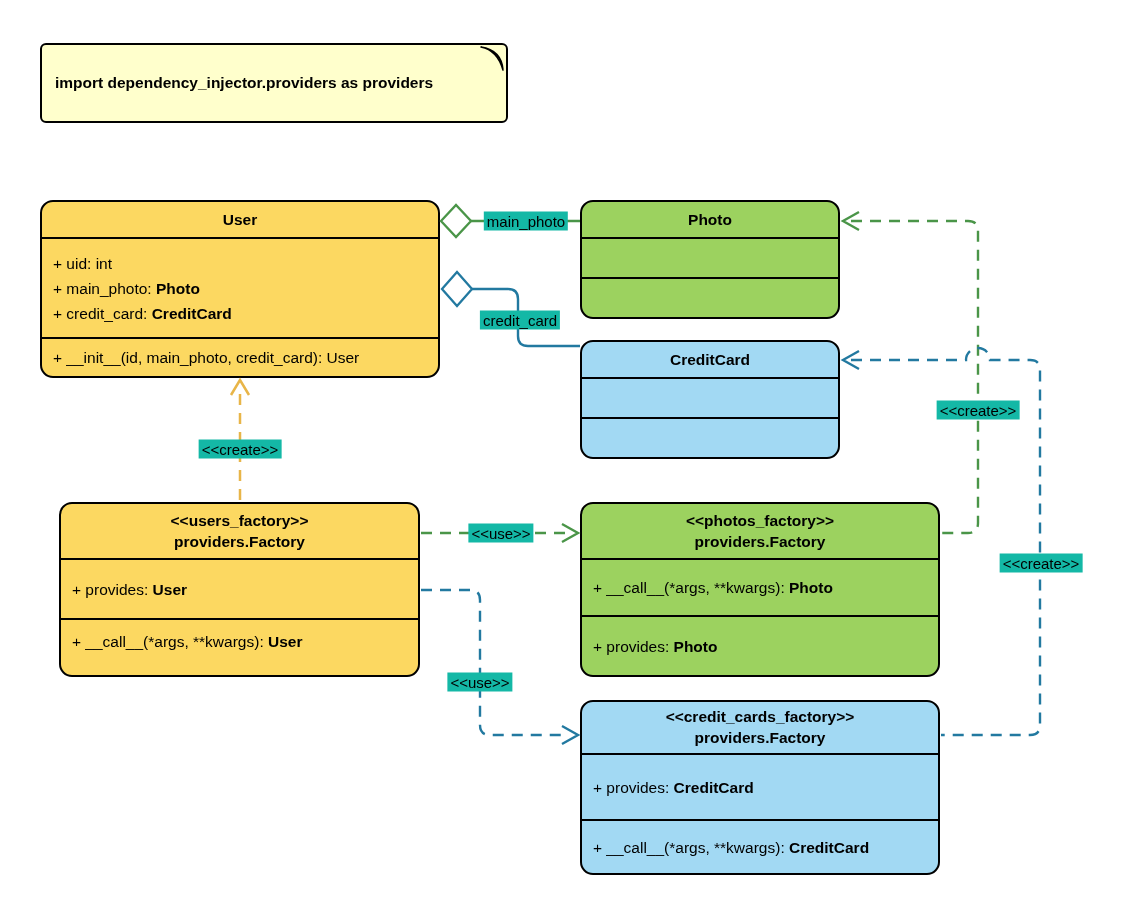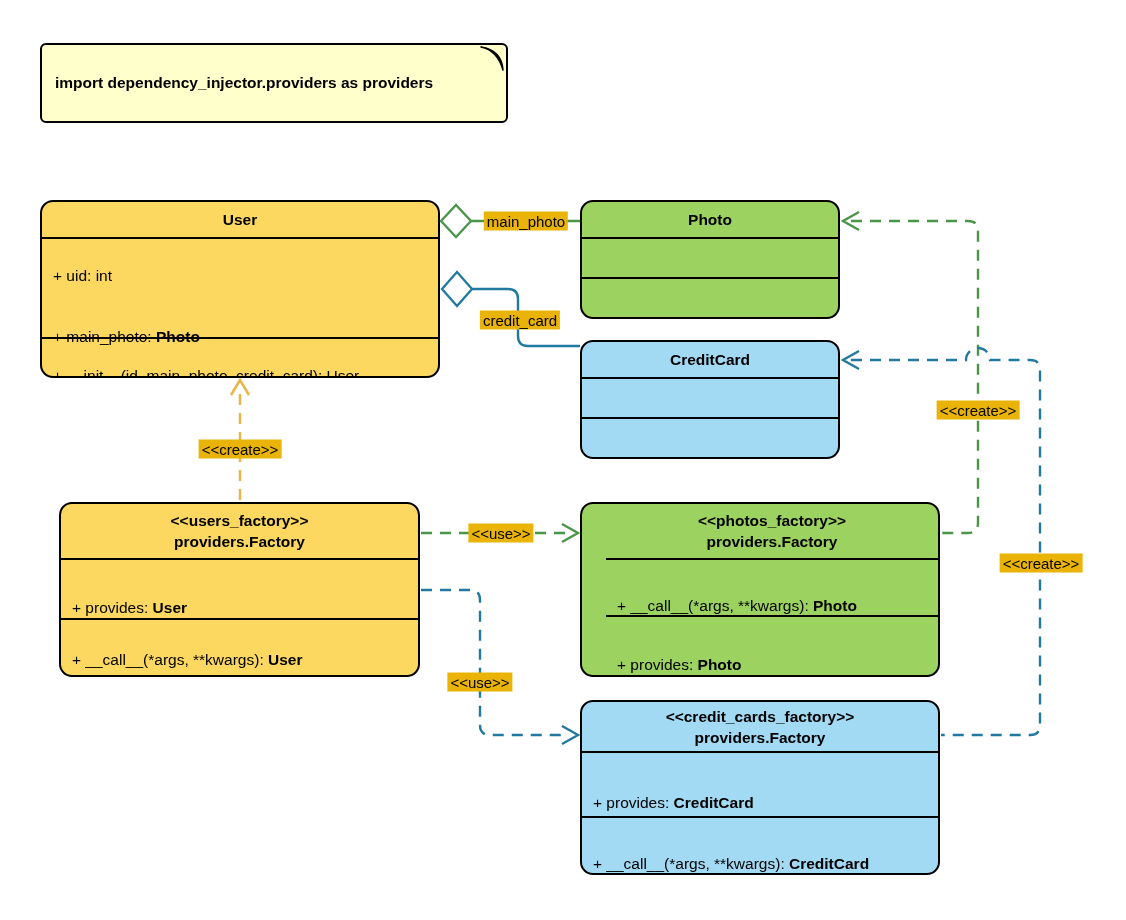--- a/index.html
+++ b/index.html
@@ -39,31 +39,31 @@
     overflow: hidden;
     display: flex; flex-direction: column;
   }
   .fill-yellow { background: var(--yellow-fill); }
   .fill-green  { background: var(--green-fill); }
   .fill-blue   { background: var(--blue-fill); }
   .sec { box-sizing: border-box; display: flex; flex-direction: column; justify-content: center; }
   .sec + .sec { border-top: 2px solid var(--border); }
   .hdr { align-items: center; text-align: center; font-weight: bold; font-size: 15.5px; line-height: 21px; }
   .rows { padding-left: 11px; }
-  .row { font-size: 15.5px; line-height: 25px; white-space: pre; margin-top: 36px; }
+  .row { font-size: 15.5px; line-height: 25px; white-space: pre; }
   .row b { font-weight: bold; }
 
   
   .wires { position: absolute; left: 0; top: 0; z-index: 2; pointer-events: none; }
 
   
   .edge-label {
     position: absolute;
     transform: translate(-50%, -50%);
-    background: #eab308;
+    background: #14b8a6;
     padding: 0 3px;
     font-size: 15px;
     line-height: 19px;
     white-space: nowrap;
     z-index: 3;
   }
 </style>
 </head>
 <body>
 
@@ -76,20 +76,21 @@
     </svg>
   </div>
 
   <div class="uml-box fill-yellow" style="left:40px; top:200px; width:400px; height:178px;">
     <div class="sec hdr" style="height:35px;">
       <div>User</div>
     </div>
     <div class="sec rows" style="height:100px;">
       <div class="row"><span>+ uid: int</span><b></b></div>
       <div class="row"><span>+ main_photo: </span><b>Photo</b></div>
+      <div class="row"><span>+ credit_card: </span><b>CreditCard</b></div>
     </div>
     <div class="sec rows" style="height:39px;">
       <div class="row"><span>+ __init__(id, main_photo, credit_card): User</span><b></b></div>
     </div>
   </div>
 
   <div class="uml-box fill-green" style="left:580px; top:200px; width:260px; height:119px;">
     <div class="sec hdr" style="height:35px;">
       <div>Photo</div>
     </div>
@@ -111,21 +112,21 @@
       <div>providers.Factory</div>
     </div>
     <div class="sec rows" style="height:60px;">
       <div class="row"><span>+ provides: </span><b>User</b></div>
     </div>
     <div class="sec rows" style="height:44px;">
       <div class="row"><span>+ __call__(*args, **kwargs): </span><b>User</b></div>
     </div>
   </div>
 
-  <div class="uml-box fill-green" style="left:580px; top:502px; width:360px; height:175px;padding-left:24px;">
+  <div class="uml-box fill-green" style="left:580px; top:502px; width:360px; height:175px;">
     <div class="sec hdr" style="height:54px;">
       <div>&lt;&lt;photos_factory&gt;&gt;</div>
       <div>providers.Factory</div>
     </div>
     <div class="sec rows" style="height:57px;">
       <div class="row"><span>+ __call__(*args, **kwargs): </span><b>Photo</b></div>
     </div>
     <div class="sec rows" style="height:60px;">
       <div class="row"><span>+ provides: </span><b>Photo</b></div>
     </div>

